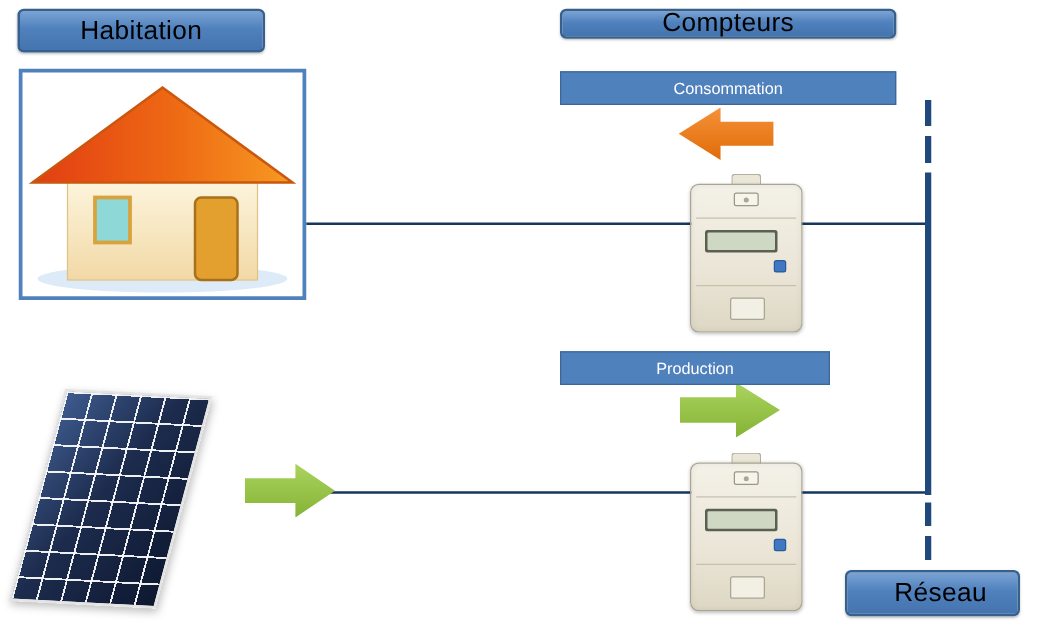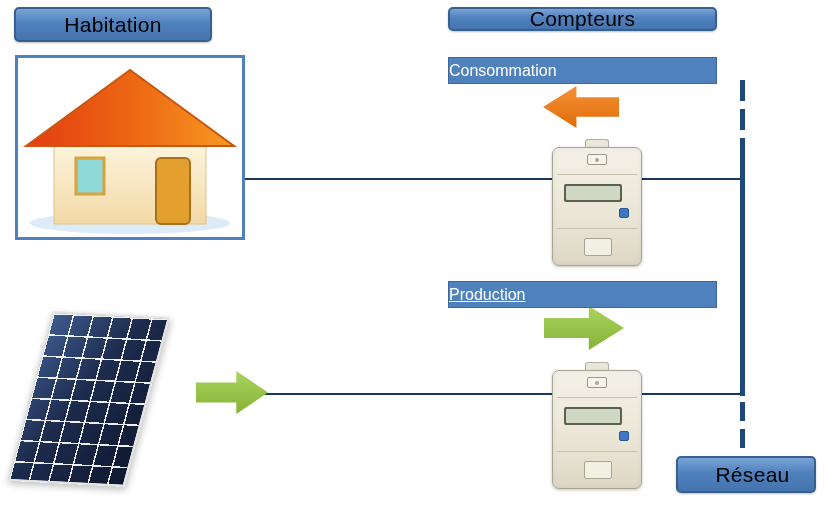--- a/index.html
+++ b/index.html
@@ -10,23 +10,23 @@
   .blue-btn {
     position:absolute; display:flex; align-items:center; justify-content:center;
     background:linear-gradient(180deg,#7aa3d4 0%,#4f81bd 45%,#4574ae 100%);
     border:2px solid #36618f; border-radius:5px;
     color:#000; font-size:21px; letter-spacing:0.3px;
     box-shadow:0 1px 2px rgba(0,0,0,0.25);
     z-index:5;
   }
   
   .blue-bar {
-    position:absolute; display:flex; align-items:center; justify-content:flex-start;
+    position:absolute; display:flex; align-items:center; justify-content:center;
     background:#4f81bd; border:1px solid #3d6699;
-    color:#ffffff; font-size:16px;
+    color:#ffffff; font-size:13px;
     z-index:5;
   }
 
   
   .house-box {
     position:absolute; left:15px; top:55px; width:230px; height:185px;
     background:#ffffff; border:3px solid #4f81bd; z-index:2;
   }
   .house-box svg { width:100%; height:100%; display:block; }
 
@@ -91,21 +91,21 @@
     border:2px solid #e4e4e4;
     box-shadow:2px 3px 7px rgba(0,0,0,0.25);
     z-index:2;
   }
 
   
   .btn-habitation { left:14px;  top:7px;   width:198px; height:35px; }
   .btn-compteurs  { left:448px; top:7px;   width:269px; height:24px; }
   .btn-reseau     { left:676px; top:456px; width:140px; height:37px;padding-left:13px; }
   .bar-consommation { left:448px; top:57px;  width:269px; height:27px; }
-  .bar-production   { left:448px; top:281px; width:269px; height:27px;text-decoration:underline; }
+  .bar-production   { left:448px; top:281px; width:216px; height:27px; }
 </style>
 </head>
 <body>
 
 <div class="canvas">
 
   <div class="hline consumption"></div>
   <div class="hline production"></div>
   <div class="vline dashed-top"></div>
   <div class="vline solid"></div>

